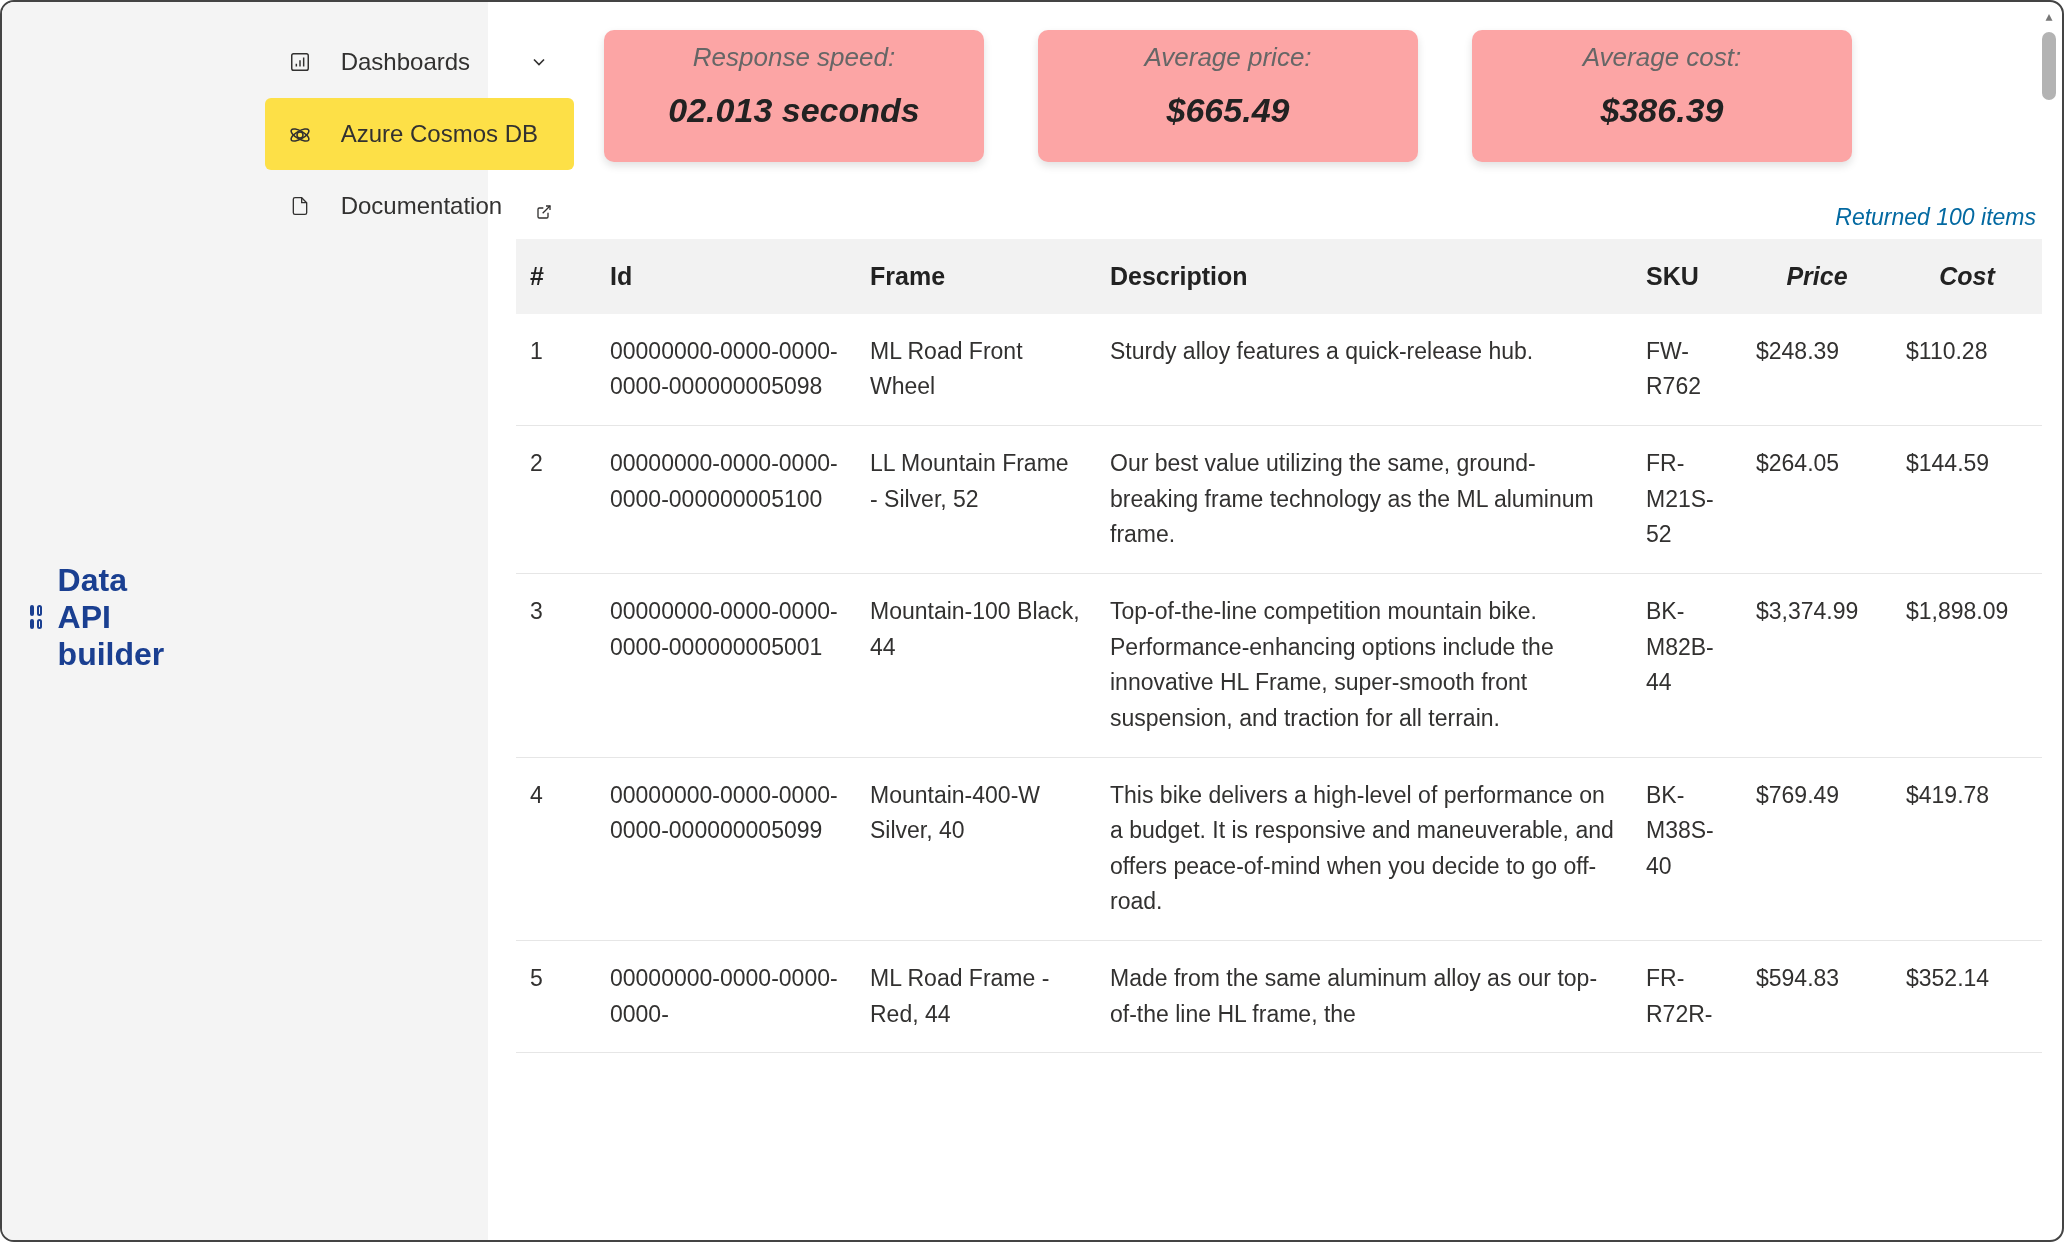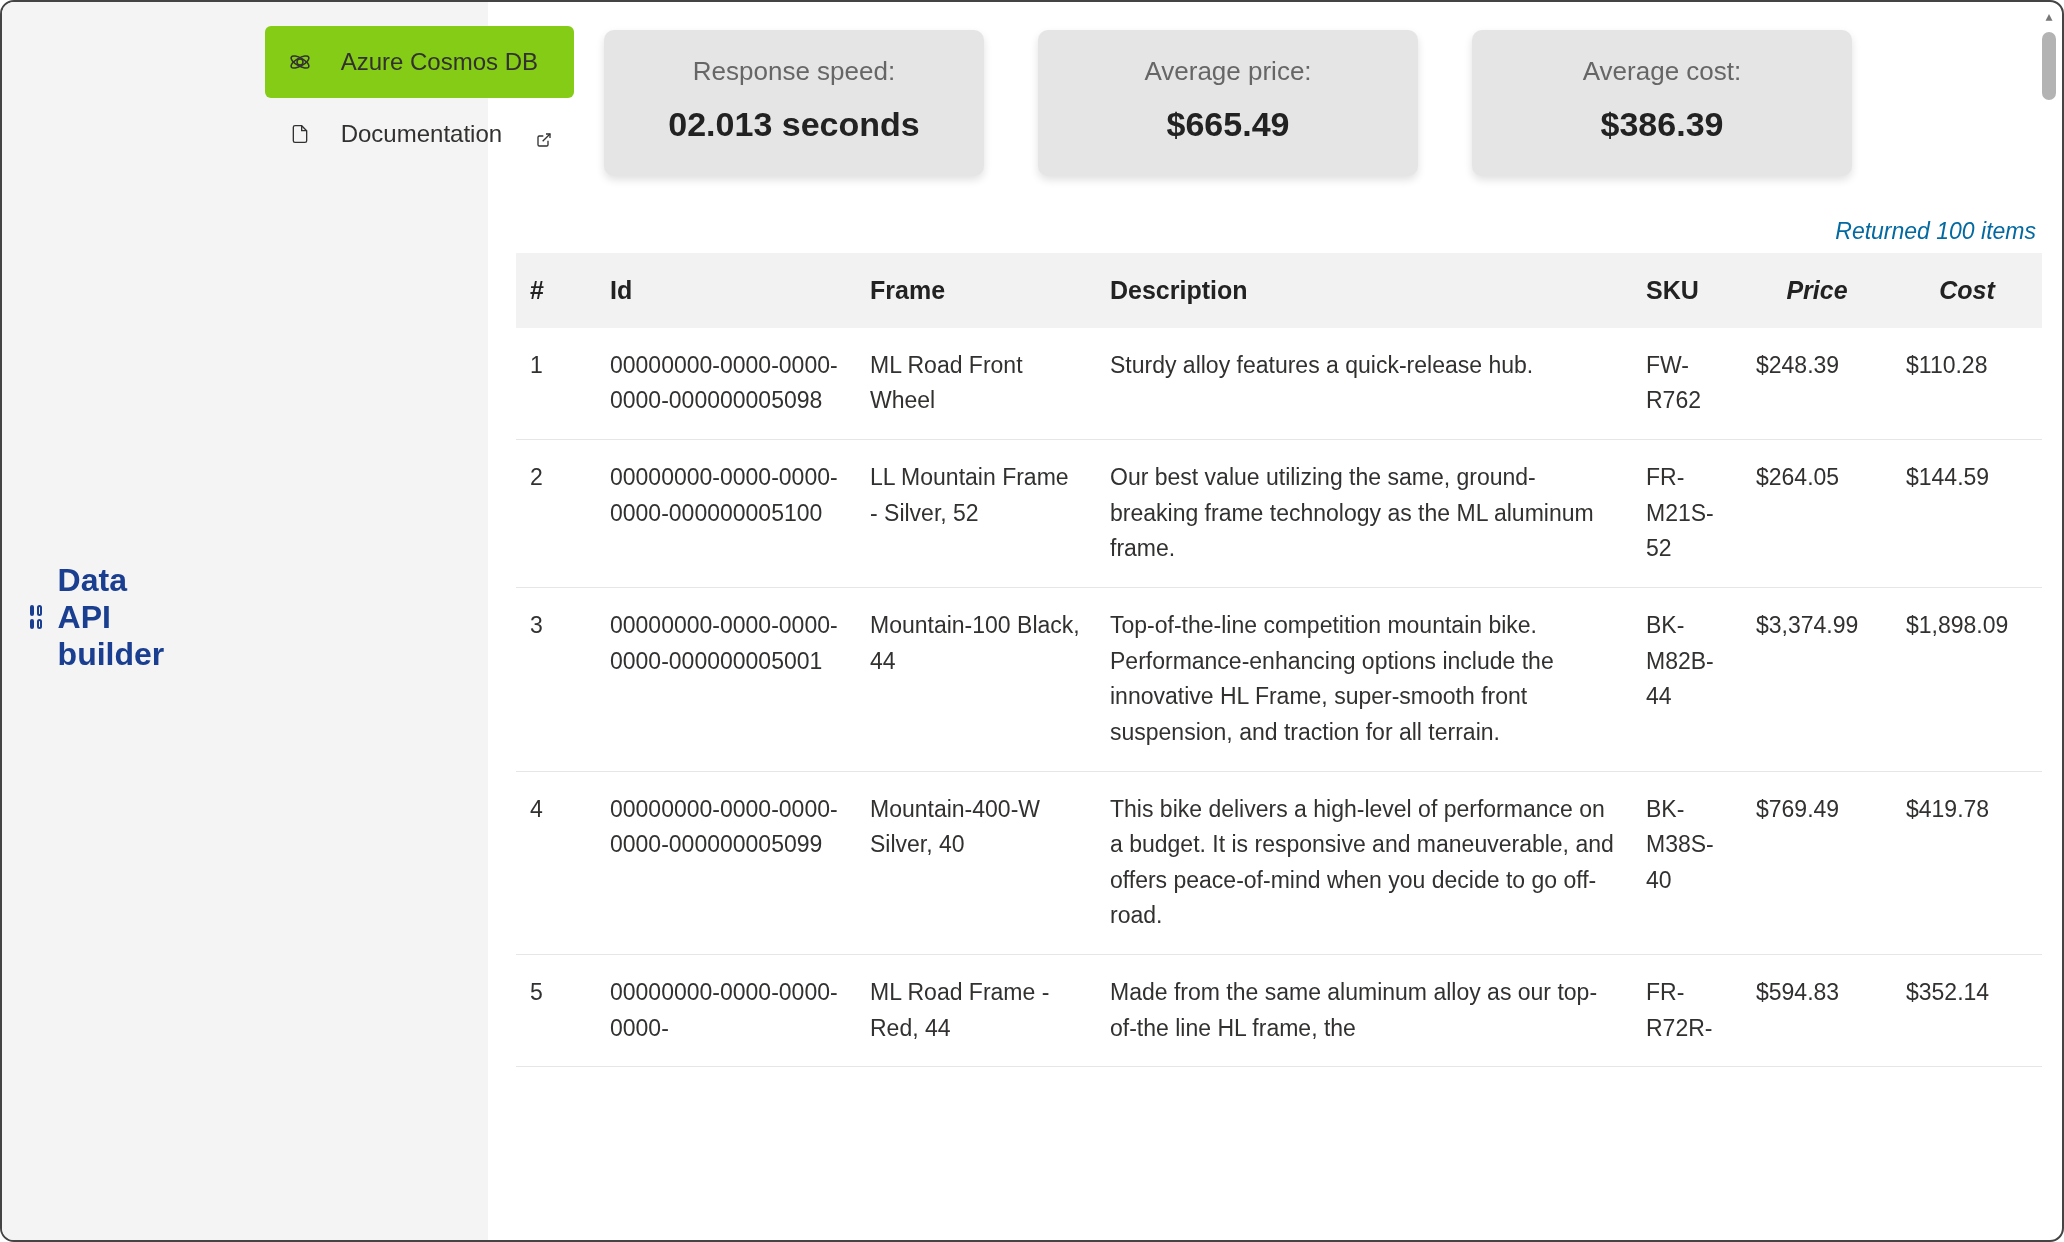--- a/index.html
+++ b/index.html
@@ -58,21 +58,22 @@
       display: flex;
       align-items: center;
       gap: 28px;
       padding: 22px 22px;
       border-radius: 6px;
       font-size: 24px;
       color: #323130;
       cursor: pointer;
     }
     .nav-item.active {
-      background: #84cc16;
+      background: #fde047;
+      align-items: flex-end;
     }
     .nav-icon {
       width: 26px;
       height: 26px;
       display: flex;
       align-items: center;
       justify-content: center;
       flex-shrink: 0;
     }
     .chev {
@@ -88,28 +89,29 @@
       overflow-y: auto;
       padding: 28px 20px 0 28px;
     }
     .cards {
       display: flex;
       gap: 54px;
       padding: 0 88px;
       margin-bottom: 42px;
     }
     .card {
-      background: #e5e5e5;
+      background: #fca5a5;
       border-radius: 10px;
       box-shadow: 0 4px 8px rgba(0,0,0,0.12);
-      padding: 26px 32px 32px;
+      padding: 12px 32px 32px;
       text-align: center;
       flex: 1;
       min-width: 300px;
       max-width: 380px;
+      font-style: italic;
     }
     .card-label {
       color: #666;
       font-size: 26px;
       margin-bottom: 18px;
     }
     .card-value {
       font-size: 34px;
       font-weight: 700;
       color: #222;
@@ -183,20 +185,34 @@
     <div class="sidebar-header">
       <span class="grid-icon">
         <span></span>
           <span></span>
           <span></span>
           <span></span>
       </span>
       <span class="app-title">Data API builder</span>
     </div>
     <nav class="nav">
+      <div class="nav-item">
+        <span class="nav-icon">
+          <svg viewBox="0 0 24 24" width="22" height="22" fill="none" stroke="#323130" stroke-width="1.6">
+            <rect x="3" y="3" width="18" height="18" rx="2"></rect>
+              <path d="M8 14v3M12 10v7M16 7v10"></path>
+          </svg>
+        </span>
+        <span>Dashboards</span>
+        <span class="nav-icon chev">
+          <svg viewBox="0 0 24 24" width="20" height="20" fill="none" stroke="#323130" stroke-width="2">
+            <path d="M6 9l6 6 6-6"></path>
+          </svg>
+        </span>
+      </div>
       <div class="nav-item active">
         <span class="nav-icon">
           <svg viewBox="0 0 24 24" width="24" height="24" fill="none" stroke="#323130" stroke-width="1.5">
             <circle cx="12" cy="12" r="3"></circle>
             <ellipse cx="12" cy="12" rx="10" ry="4" transform="rotate(30 12 12)"></ellipse>
             <ellipse cx="12" cy="12" rx="10" ry="4" transform="rotate(-30 12 12)"></ellipse>
           </svg>
         </span>
         <span>Azure Cosmos DB</span>
       </div>

